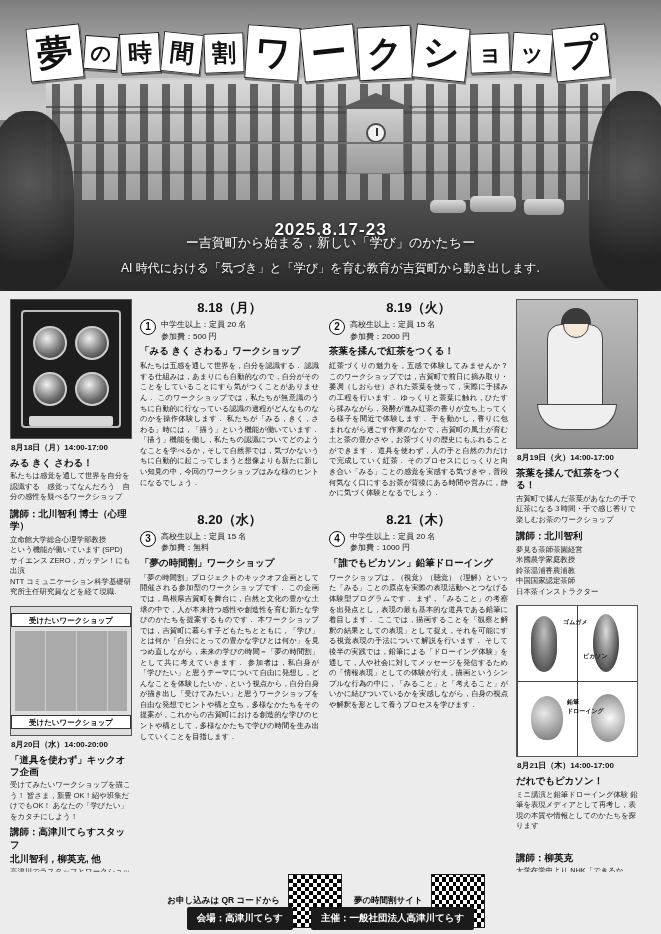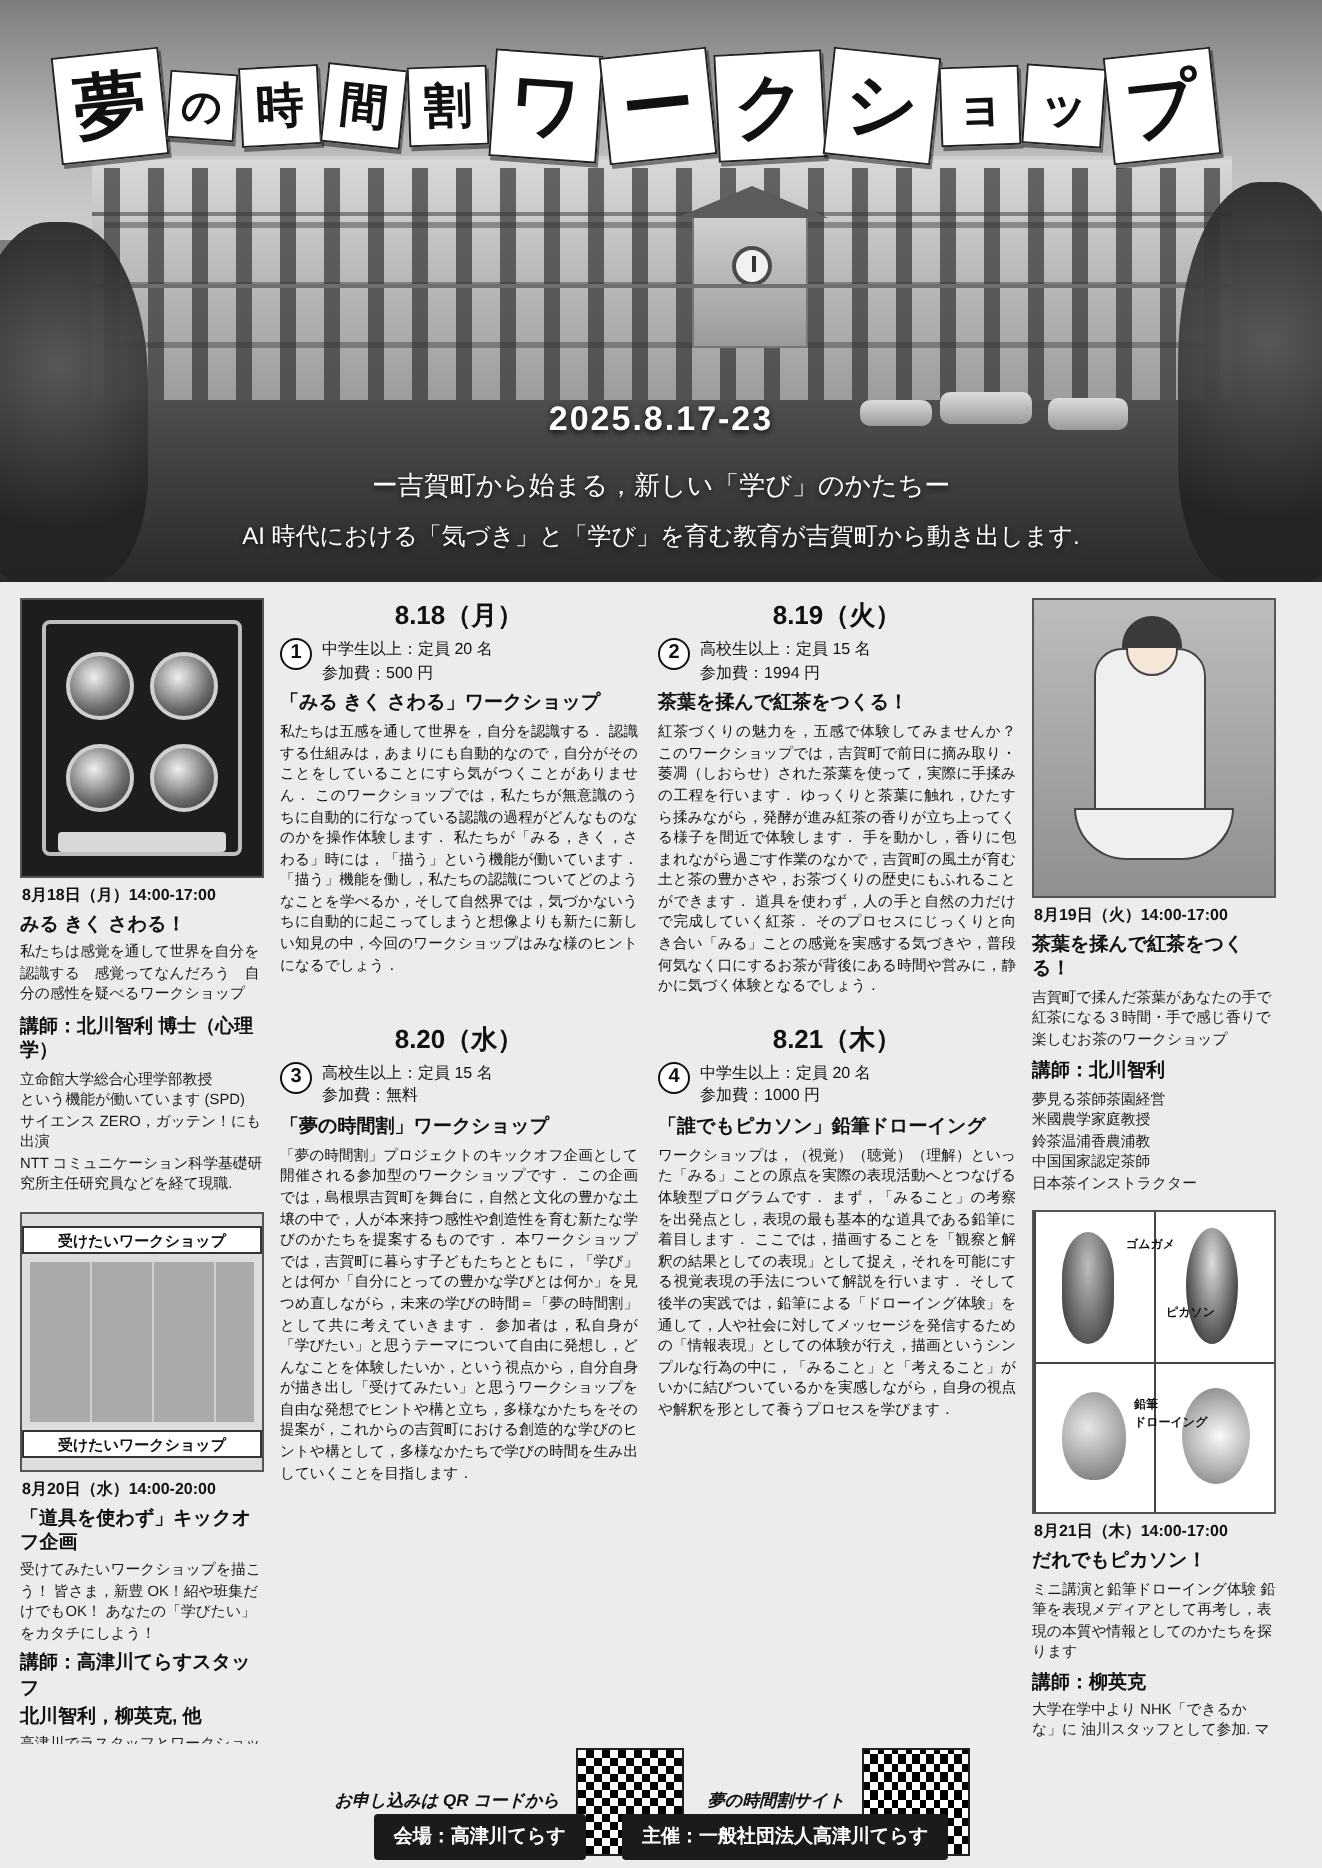--- a/index.html
+++ b/index.html
@@ -94,21 +94,21 @@
   .tchar.big { width:54px; height:54px; font-size:36px; }
   .tchar.mid { width:40px; height:40px; font-size:24px; }
   .tchar.sm  { width:34px; height:34px; font-size:20px; }
   .tchar.r1 { transform: rotate(-6deg); }
   .tchar.r2 { transform: rotate(4deg); }
   .tchar.r3 { transform: rotate(-3deg); }
   .tchar.r4 { transform: rotate(6deg); }
   .tchar.r5 { transform: rotate(-2deg); }
 
   .hero-date {
-    position:absolute; left:0; top:200px; width:661px; text-align:center;
+    position:absolute; left:0; top:220px; width:661px; text-align:center;
     color:#fff; font-size:17px; font-weight:700; letter-spacing:1px;
     text-shadow:0 1px 3px rgba(0,0,0,.9);
   }
   .hero-sub1 {
     position:absolute; left:0; top:234px; width:661px; text-align:center;
     color:#fff; font-size:13px; text-shadow:0 1px 3px rgba(0,0,0,.9);
   }
   .hero-sub2 {
     position:absolute; left:0; top:260px; width:661px; text-align:center;
     color:#fff; font-size:12px; text-shadow:0 1px 3px rgba(0,0,0,.9);
@@ -305,21 +305,21 @@
             <div class="sess-title">「みる きく さわる」ワークショップ</div>
             <div class="sess-body">私たちは五感を通して世界を，自分を認識する． 認識する仕組みは，あまりにも自動的なので，自分がそのことをしていることにすら気がつくことがありません． このワークショップでは，私たちが無意識のうちに自動的に行なっている認識の過程がどんなものなのかを操作体験します． 私たちが「みる，きく，さわる」時には，「描う」という機能が働いています． 「描う」機能を働し，私たちの認識についてどのようなことを学べるか，そして自然界では，気づかないうちに自動的に起こってしまうと想像よりも新たに新しい知見の中，今回のワークショップはみな様のヒントになるでしょう．</div>
           </div>
 
           <div>
             <div class="sess-date">8.19（火）</div>
             <div class="sess-head">
               <div class="num">2</div>
               <div class="meta">
                 <div>高校生以上：定員 15 名</div>
-                <div>参加費：1994 円</div>
+                <div>参加費：2000 円</div>
               </div>
             </div>
             <div class="sess-title">茶葉を揉んで紅茶をつくる！</div>
             <div class="sess-body">紅茶づくりの魅力を，五感で体験してみませんか？ このワークショップでは，吉賀町で前日に摘み取り・萎凋（しおらせ）された茶葉を使って，実際に手揉みの工程を行います． ゆっくりと茶葉に触れ，ひたすら揉みながら，発酵が進み紅茶の香りが立ち上ってくる様子を間近で体験します． 手を動かし，香りに包まれながら過ごす作業のなかで，吉賀町の風土が育む土と茶の豊かさや，お茶づくりの歴史にもふれることができます． 道具を使わず，人の手と自然の力だけで完成していく紅茶． そのプロセスにじっくりと向き合い「みる」ことの感覚を実感する気づきや，普段何気なく口にするお茶が背後にある時間や営みに，静かに気づく体験となるでしょう．</div>
           </div>
 
           <div style="margin-top:6px;">
             <div class="sess-date">8.20（水）</div>
             <div class="sess-head">
               <div class="num">3</div>
@@ -373,31 +373,31 @@
           <div class="blobC"></div>
           <div class="blobD"></div>
           <div class="lbl" style="left:46px; top:12px;">ゴムガメ</div>
           <div class="lbl" style="left:66px; top:46px;">ピカソン</div>
           <div class="lbl" style="left:50px; top:92px; white-space:pre;">鉛筆
 ドローイング</div>
         </div>
         <div class="cap">8月21日（木）14:00-17:00</div>
         <div class="blurb-title">だれでもピカソン！</div>
         <div class="blurb">ミニ講演と鉛筆ドローイング体験 鉛筆を表現メディアとして再考し，表現の本質や情報としてのかたちを探ります</div>
-        <div class="blurb-title" style="margin-top:4px;">講師：柳英克</div>
+        <div class="blurb-title" style="margin-top:20px;">講師：柳英克</div>
         <div class="blurb">大学在学中より NHK「できるかな」に 油川スタッフとして参加. マルチメディア作品や空間演出などの創作活動を経て, 公立はこだて未来大学に着任. 2021 年より同校名誉教授.</div>
       </div>
 
     </div>
   </div>
 
   <div class="footer">
     <div class="foot-cols" style="height:62px; padding-bottom:6px;">
       <div style="width:122px;"></div>
-      <div style="width:368px; display:flex; gap:12px; justify-content:center; align-items:flex-end;font-style:italic;">
+      <div style="width:368px; display:flex; gap:12px; justify-content:center; align-items:flex-end;">
         <div class="qr-row">
           <div class="qr-label">お申し込みは QR コードから</div>
           <div class="qr"></div>
         </div>
         <div class="qr-row">
           <div class="qr-label">夢の時間割サイト</div>
           <div class="qr2"></div>
         </div>
       </div>
       <div style="width:122px;"></div>

